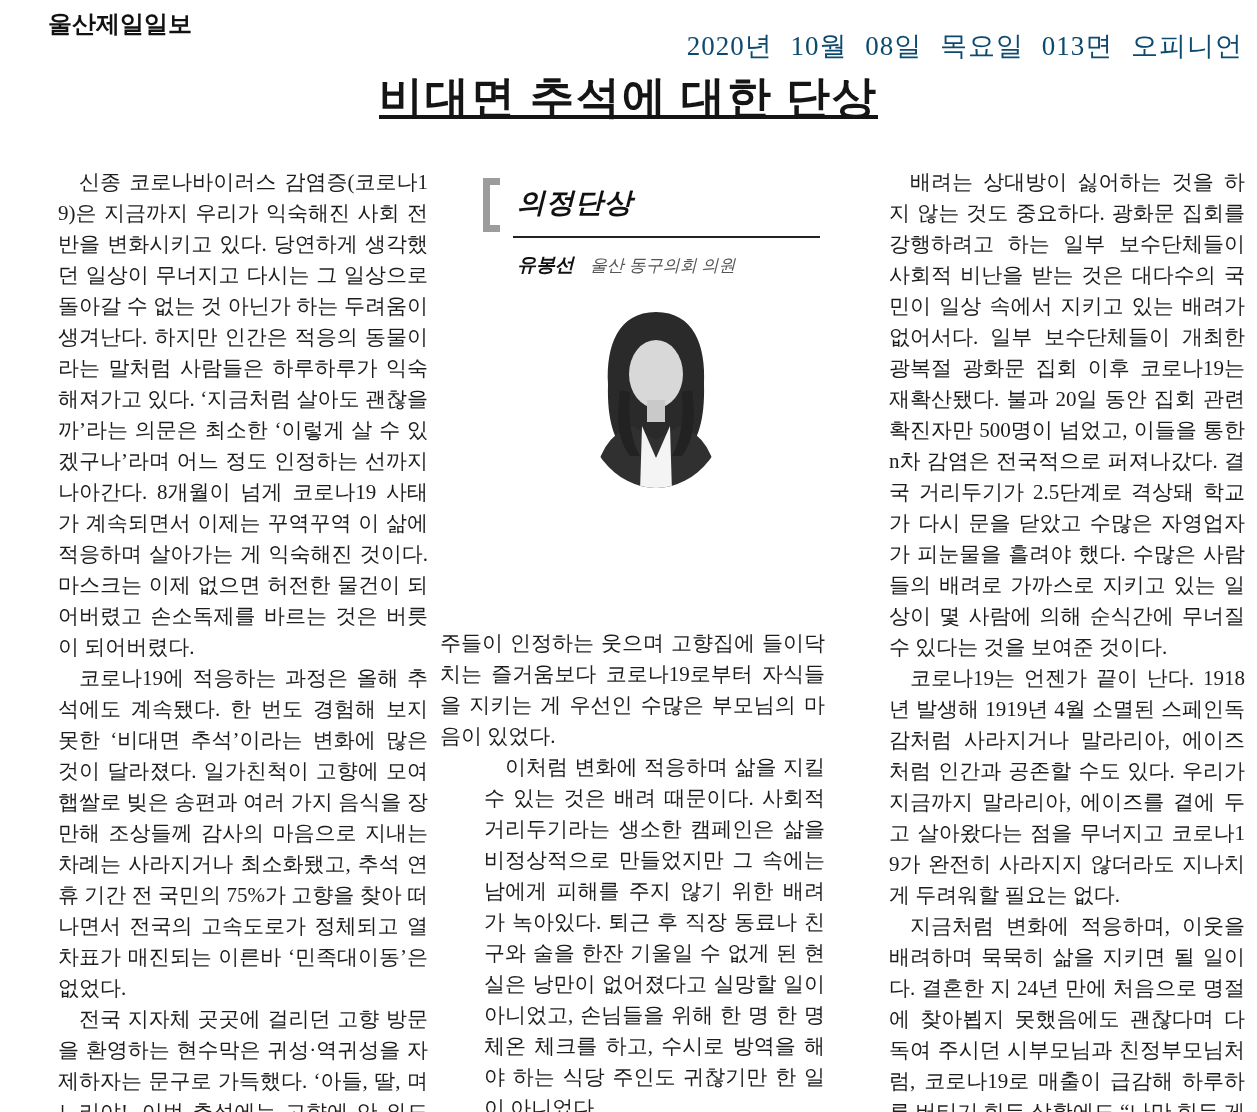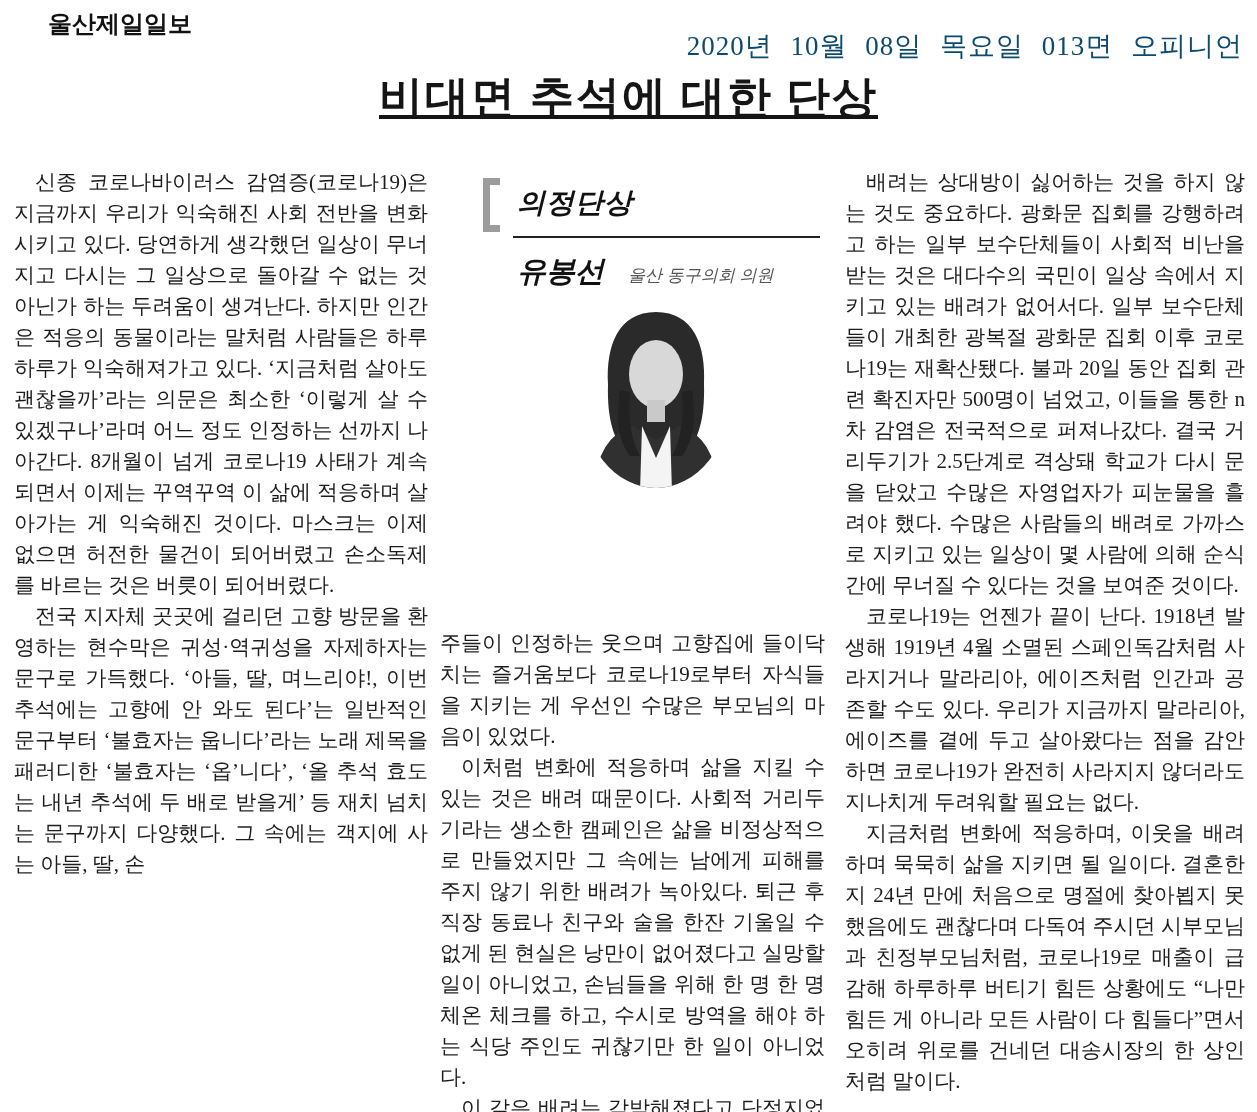--- a/index.html
+++ b/index.html
@@ -31,21 +31,21 @@
     letter-spacing:2px;
     text-decoration:underline;
   }
   .col {
     position:absolute;
     font-size:21px; line-height:31px;
     text-align:justify;
     word-break:break-all;
     color:#1c1c1c;
   }
-  .col p.indent { text-indent:21px; }
+  .col p.indent { text-indent:21px;margin-left:44px; }
   .col p { margin:0; }
   .col-left  { left:14px;  top:167px; width:414px; }
   .col-mid-text { left:440px; top:628px; width:385px; }
   .col-right { left:845px; top:167px; width:400px; }
 
   .opinion-box {
     position:absolute; left:465px; top:168px; width:385px; height:450px;font-style:italic;
   }
   .opinion-header { position:relative; height:70px; }
   .bracket {
@@ -63,22 +63,22 @@
   }
   .opinion-rule {
     position:absolute; left:48px; top:68px;
     width:307px; height:2px; background:#222222;
   }
   .author-line {
     position:absolute; left:52px; top:84px;
     white-space:nowrap;
   }
   .author-name {
-    font-weight:bold; font-size:29px; color:#111;
-    margin-right:24px;
+    font-weight:bold; font-size:19px; color:#111;
+    margin-right:16px;
   }
   .author-title {
     font-family:"Liberation Sans","DejaVu Sans",sans-serif;
     font-size:17px; color:#555555;
   }
   .portrait {
     position:absolute; left:115px; top:132px;
     width:152px; height:192px;
   }
 </style>
@@ -88,20 +88,21 @@
 <div class="page">
 
   <div class="masthead">울산제일일보</div>
 
   <div class="dateline">2020년 10월 08일 목요일 013면 오피니언</div>
 
   <h1 class="headline">비대면 추석에 대한 단상</h1>
 
   <div class="col col-left">
     <p class="indent">신종 코로나바이러스 감염증(코로나19)은 지금까지 우리가 익숙해진 사회 전반을 변화시키고 있다. 당연하게 생각했던 일상이 무너지고 다시는 그 일상으로 돌아갈 수 없는 것 아닌가 하는 두려움이 생겨난다. 하지만 인간은 적응의 동물이라는 말처럼 사람들은 하루하루가 익숙해져가고 있다. ‘지금처럼 살아도 괜찮을까’라는 의문은 최소한 ‘이렇게 살 수 있겠구나’라며 어느 정도 인정하는 선까지 나아간다. 8개월이 넘게 코로나19 사태가 계속되면서 이제는 꾸역꾸역 이 삶에 적응하며 살아가는 게 익숙해진 것이다. 마스크는 이제 없으면 허전한 물건이 되어버렸고 손소독제를 바르는 것은 버릇이 되어버렸다.</p>
+    <p class="indent">코로나19에 적응하는 과정은 올해 추석에도 계속됐다. 한 번도 경험해 보지 못한 ‘비대면 추석’이라는 변화에 많은 것이 달라졌다. 일가친척이 고향에 모여 햅쌀로 빚은 송편과 여러 가지 음식을 장만해 조상들께 감사의 마음으로 지내는 차례는 사라지거나 최소화됐고, 추석 연휴 기간 전 국민의 75%가 고향을 찾아 떠나면서 전국의 고속도로가 정체되고 열차표가 매진되는 이른바 ‘민족대이동’은 없었다.</p>
     <p class="indent">전국 지자체 곳곳에 걸리던 고향 방문을 환영하는 현수막은 귀성·역귀성을 자제하자는 문구로 가득했다. ‘아들, 딸, 며느리야!, 이번 추석에는 고향에 안 와도 된다’는 일반적인 문구부터 ‘불효자는 웁니다’라는 노래 제목을 패러디한 ‘불효자는 ‘옵’니다’, ‘올 추석 효도는 내년 추석에 두 배로 받을게’ 등 재치 넘치는 문구까지 다양했다. 그 속에는 객지에 사는 아들, 딸, 손</p>
   </div>
 
   <div class="opinion-box">
     <div class="opinion-header">
       <div class="bracket"></div>
       <div class="opinion-label">의정단상</div>
       <div class="opinion-rule"></div>
     </div>
     <div class="author-line">
@@ -137,17 +138,17 @@
   </div>
 
   <div class="col col-mid-text">
     <p>주들이 인정하는 웃으며 고향집에 들이닥치는 즐거움보다 코로나19로부터 자식들을 지키는 게 우선인 수많은 부모님의 마음이 있었다.</p>
     <p class="indent">이처럼 변화에 적응하며 삶을 지킬 수 있는 것은 배려 때문이다. 사회적 거리두기라는 생소한 캠페인은 삶을 비정상적으로 만들었지만 그 속에는 남에게 피해를 주지 않기 위한 배려가 녹아있다. 퇴근 후 직장 동료나 친구와 술을 한잔 기울일 수 없게 된 현실은 낭만이 없어졌다고 실망할 일이 아니었고, 손님들을 위해 한 명 한 명 체온 체크를 하고, 수시로 방역을 해야 하는 식당 주인도 귀찮기만 한 일이 아니었다.</p>
     <p class="indent">이 같은 배려는 각박해졌다고 단정지었던 우리 사회에 여전히 정이 남아 있다는 것을 깨닫게 해준다. 과거 이웃사촌이라는 말이 당연하게 생각될 정도로 교류가 많았던 그때와는 분명 달</p>
   </div>
 
   <div class="col col-right">
     <p class="indent">배려는 상대방이 싫어하는 것을 하지 않는 것도 중요하다. 광화문 집회를 강행하려고 하는 일부 보수단체들이 사회적 비난을 받는 것은 대다수의 국민이 일상 속에서 지키고 있는 배려가 없어서다. 일부 보수단체들이 개최한 광복절 광화문 집회 이후 코로나19는 재확산됐다. 불과 20일 동안 집회 관련 확진자만 500명이 넘었고, 이들을 통한 n차 감염은 전국적으로 퍼져나갔다. 결국 거리두기가 2.5단계로 격상돼 학교가 다시 문을 닫았고 수많은 자영업자가 피눈물을 흘려야 했다. 수많은 사람들의 배려로 가까스로 지키고 있는 일상이 몇 사람에 의해 순식간에 무너질 수 있다는 것을 보여준 것이다.</p>
-    <p class="indent">코로나19는 언젠가 끝이 난다. 1918년 발생해 1919년 4월 소멸된 스페인독감처럼 사라지거나 말라리아, 에이즈처럼 인간과 공존할 수도 있다. 우리가 지금까지 말라리아, 에이즈를 곁에 두고 살아왔다는 점을 감안하면 코로나19가 완전히 사라지지 않더라도 지나치게 두려워할 필요는 없다.</p>
+    <p class="indent">코로나19는 언젠가 끝이 난다. 1918년 발생해 1919년 4월 소멸된 스페인독감처럼 사라지거나 말라리아, 에이즈처럼 인간과 공존할 수도 있다. 우리가 지금까지 말라리아, 에이즈를 곁에 두고 살아왔다는 점을 무너지고 코로나19가 완전히 사라지지 않더라도 지나치게 두려워할 필요는 없다.</p>
     <p class="indent">지금처럼 변화에 적응하며, 이웃을 배려하며 묵묵히 삶을 지키면 될 일이다. 결혼한 지 24년 만에 처음으로 명절에 찾아뵙지 못했음에도 괜찮다며 다독여 주시던 시부모님과 친정부모님처럼, 코로나19로 매출이 급감해 하루하루 버티기 힘든 상황에도 “나만 힘든 게 아니라 모든 사람이 다 힘들다”면서 오히려 위로를 건네던 대송시장의 한 상인처럼 말이다.</p>
   </div>
 
 </div>
 
 </body></html>

